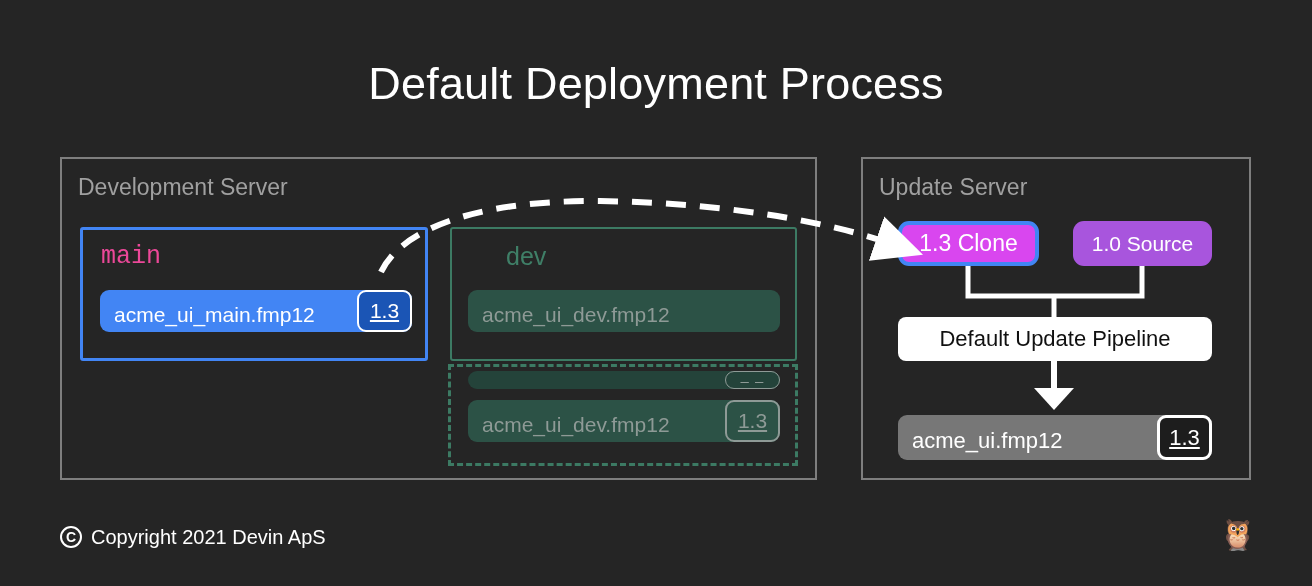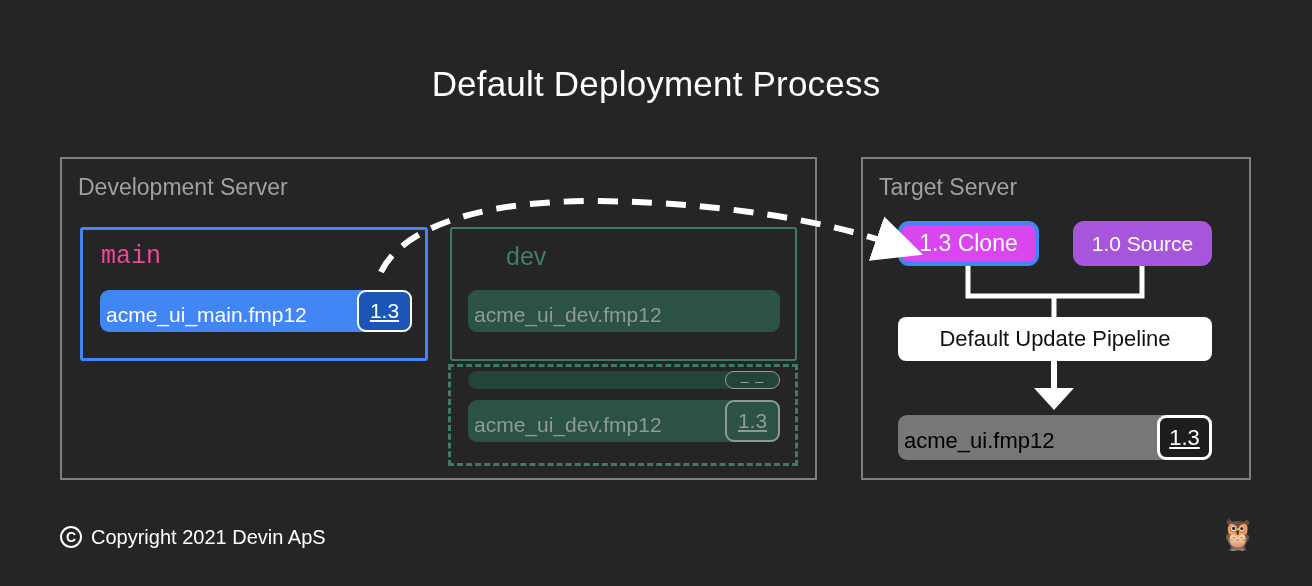--- a/index.html
+++ b/index.html
@@ -23,21 +23,21 @@
   }
 
   
   .page-title {
     position: absolute;
     left: 0;
     top: 55px;
     width: 1312px;
     text-align: center;
     color: #ffffff;
-    font-size: 35px;
+    font-size: 45px;
     font-weight: 400;
     letter-spacing: 0.2px;
     line-height: 58px;
   }
 
   
   .panel {
     position: absolute;
     border: 2px solid #7e7e7e;
     background: #252525;
@@ -86,21 +86,21 @@
     display: flex;
     align-items: center;
     box-sizing: border-box;
     border-radius: 9px;
     overflow: visible;
   }
   .file-pill .fname {
     font-size: 21px;
     line-height: 24px;
     white-space: nowrap;
-    padding-left: 6px;
+    padding-left: 14px;
     flex: 1 1 auto;
     margin-top: 7px;
   }
   .file-pill .ver {
     box-sizing: border-box;
     display: flex;
     align-items: center;
     justify-content: center;
     font-size: 21px;
     line-height: 24px;
@@ -242,21 +242,21 @@
     font-size: 22px;
   }
 
   .pill-target {
     left: 898px;
     top: 415px;
     width: 314px;
     height: 45px;
     background: #777777;
   }
-  .pill-target .fname { color: #000000; font-size: 22px; }
+  .pill-target .fname { color: #ffffff; font-size: 22px; }
   .pill-target .ver {
     width: 55px;
     background: #1d1d1d;
     color: #ffffff;
     border: 3px solid #ffffff;
     border-radius: 9px;
     font-size: 22px;
   }
 
   
@@ -339,21 +339,21 @@
   <div class="bar-thin">
     <span class="ver-dash">– –</span>
   </div>
 
   <div class="file-pill pill-dev-staged">
     <span class="fname">acme_ui_dev.fmp12</span>
     <span class="ver">1.3</span>
   </div>
 
   <div class="panel panel-target">
-    <div class="panel-title">Target Server</div>
+    <div class="panel-title">Update Server</div>
   </div>
 
   <div class="node node-clone">1.3 Clone</div>
   <div class="node node-source">1.0 Source</div>
   <div class="node node-pipeline">Default Update Pipeline</div>
 
   <div class="file-pill pill-target">
     <span class="fname">acme_ui.fmp12</span>
     <span class="ver">1.3</span>
   </div>

